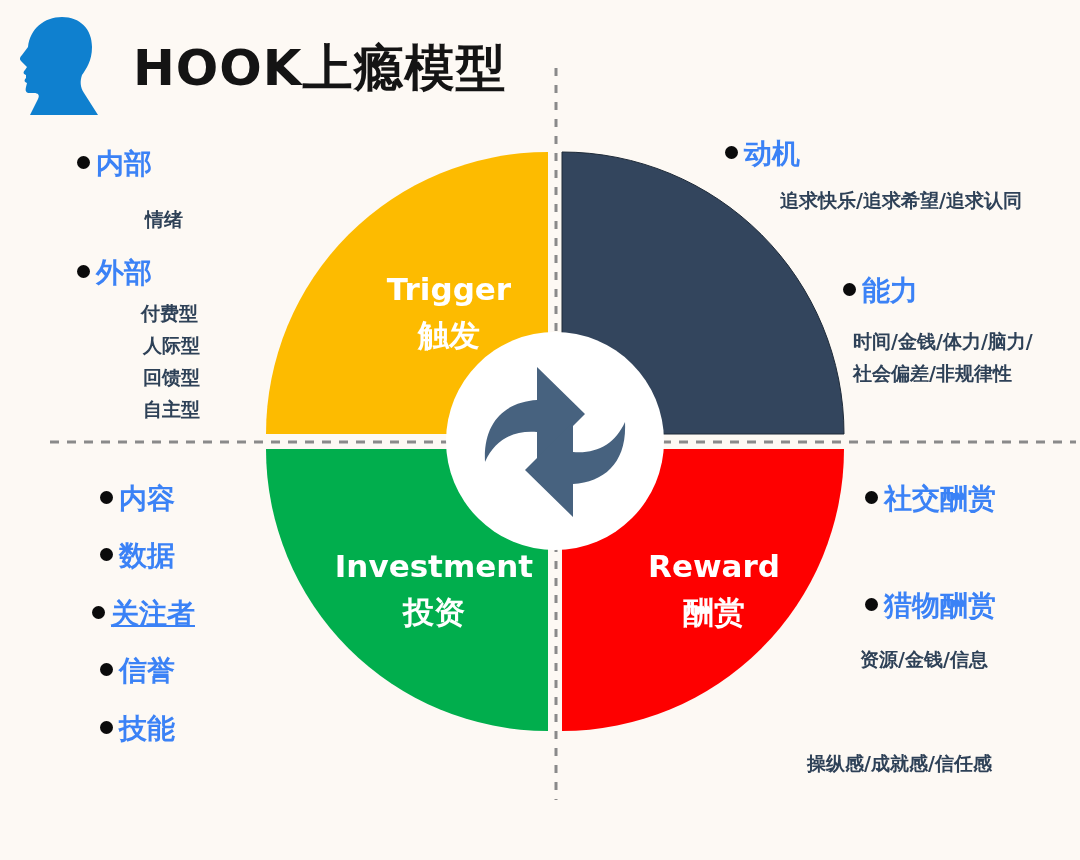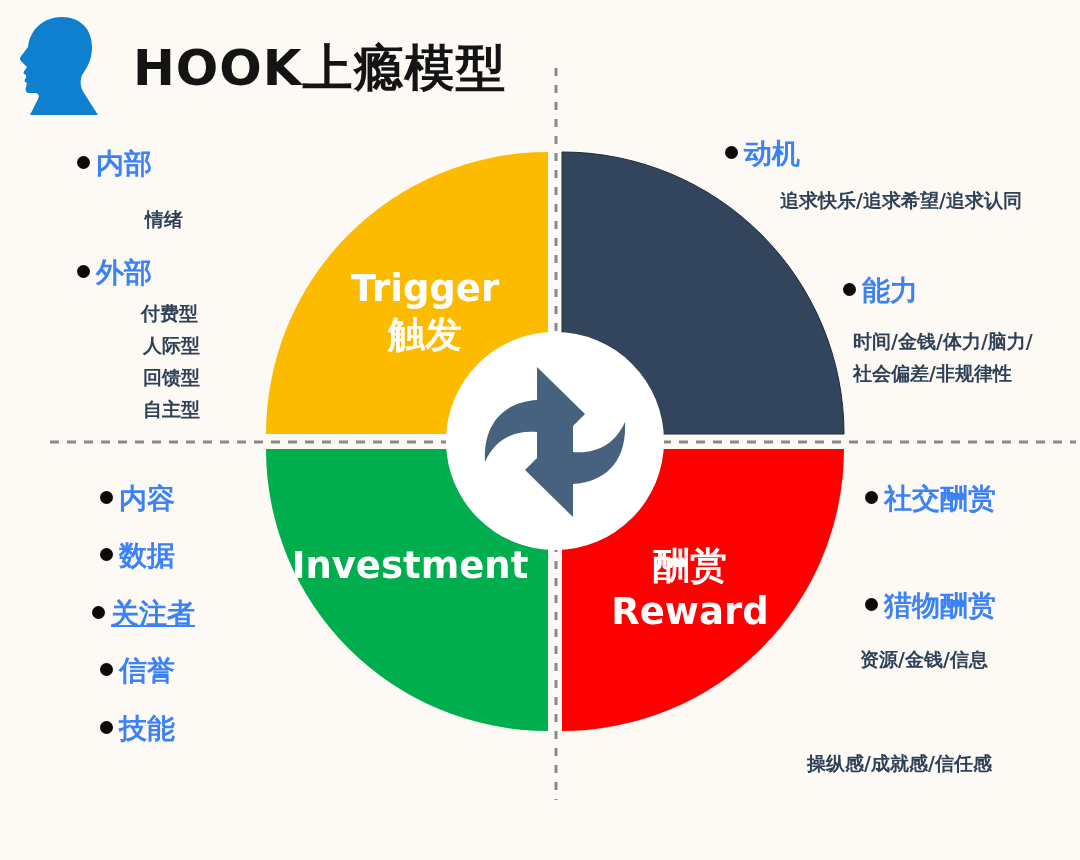--- a/index.html
+++ b/index.html
@@ -12,21 +12,21 @@
   .abs { position:absolute; }
   #diagram { position:absolute; left:0; top:0; width:1080px; height:860px; }
   .title {
     position:absolute; left:133px; top:38px;
     font-size:50px; font-weight:bold; color:#141414; letter-spacing:1px;
     line-height:60px;
   }
   .head-icon { position:absolute; left:18px; top:15px; width:80px; height:100px; }
   .q-label {
     position:absolute; color:#ffffff; font-weight:bold; text-align:center;
-    font-size:37px; line-height:46px; width:240px;
+    font-size:31px; line-height:46px; width:240px;margin-left:24px;
   }
   .bullet-h {
     position:absolute; font-weight:bold; font-size:28px; line-height:36px;
     color:#3b82f6; white-space:nowrap;
   }
   .bullet-h .dot {
     display:inline-block; width:13px; height:13px; border-radius:50%;
     background:#0b0b0b; vertical-align:middle; margin-right:6px; position:relative; top:-3px;
   }
   .sub {
@@ -69,24 +69,25 @@
 
     <path fill="#47627f" d="M150 60 C152 100 130 120 98 122 L98 155 L50 108 L98 60 L98 90 C122 92 140 82 150 60 Z"></path>
   </svg>
 
   <div class="q-label" style="left:305px;top:266px;">
     <div>Trigger</div>
     <div>触发</div>
   </div>
   <div class="q-label" style="left:290px;top:543px;width:240px;">
     <div>Investment</div>
+    <div>投资</div>
   </div>
   <div class="q-label" style="left:570px;top:543px;">
+    <div>Reward</div>
     <div>酬赏</div>
-    <div>Reward</div>
   </div>
 
   <div class="bullet-h" style="left:77px;top:146px;">
     <span class="dot"></span><span>内部</span>
   </div>
   <div class="sub" style="left:145px;top:203px;">情绪</div>
 
   <div class="bullet-h" style="left:77px;top:255px;">
     <span class="dot"></span><span>外部</span>
   </div>

